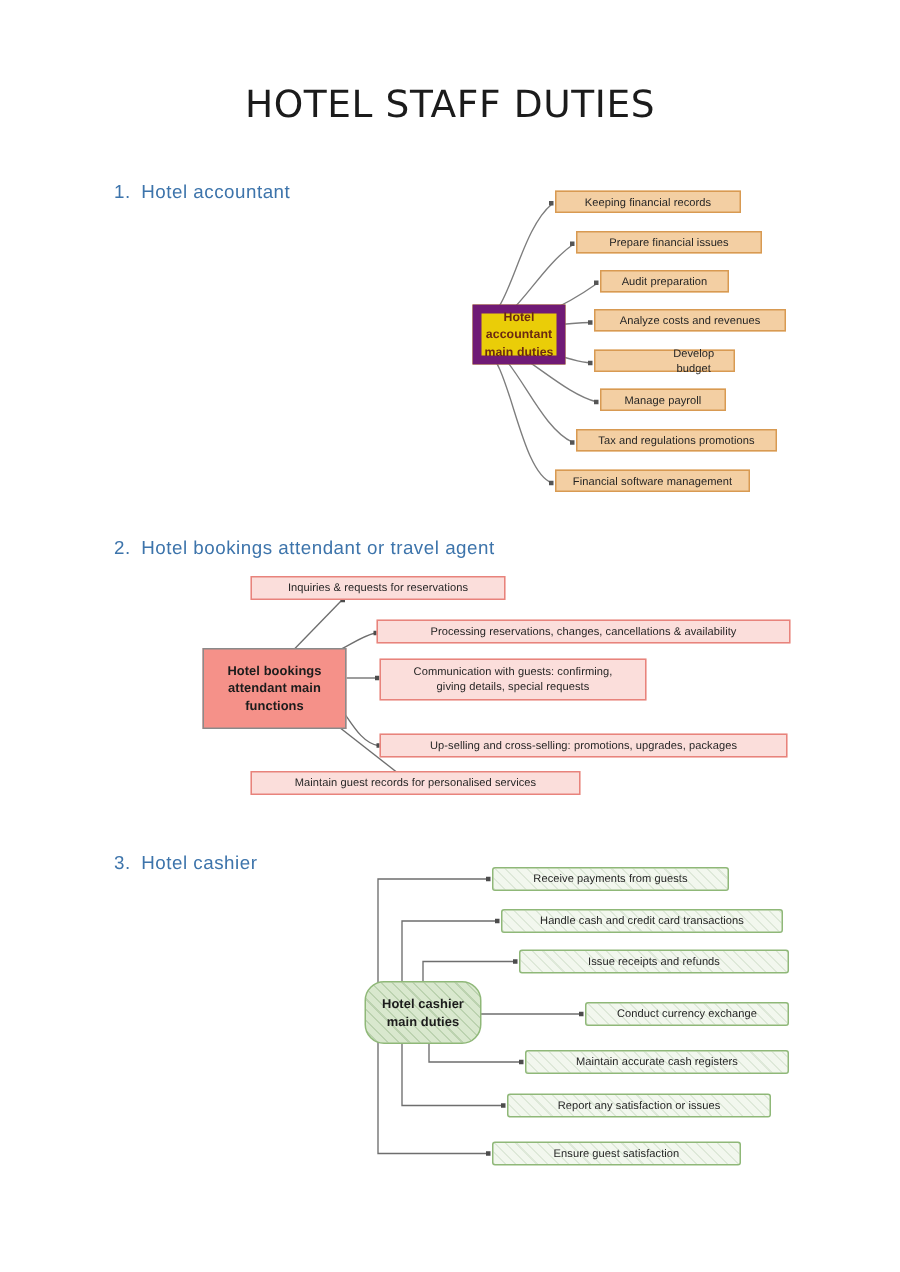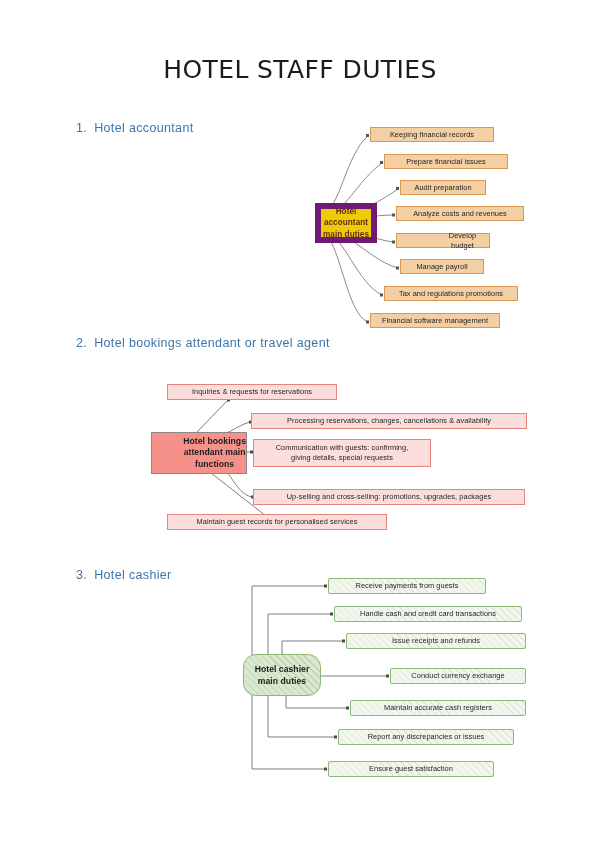--- a/index.html
+++ b/index.html
@@ -181,21 +181,21 @@
     <div class="node n-acc-leaf" style="left:60px;  top:9px;   width:124px; height:15px;">Keeping financial records</div>
     <div class="node n-acc-leaf" style="left:74px;  top:36px;  width:124px; height:15px;">Prepare financial issues</div>
     <div class="node n-acc-leaf" style="left:90px;  top:62px;  width:86px;  height:15px;">Audit preparation</div>
     <div class="node n-acc-leaf" style="left:86px;  top:88px;  width:128px; height:15px;">Analyze costs and revenues</div>
     <div class="node n-acc-leaf" style="left:86px;  top:115px; width:94px;  height:15px;padding-left:44px;">Develop budget</div>
     <div class="node n-acc-leaf" style="left:90px;  top:141px; width:84px;  height:15px;">Manage payroll</div>
     <div class="node n-acc-leaf" style="left:74px;  top:168px; width:134px; height:15px;">Tax and regulations promotions</div>
     <div class="node n-acc-leaf" style="left:60px;  top:195px; width:130px; height:15px;">Financial software management</div>
   </div>
 
-  <div class="section-heading" style="top:336px;">
+  <div class="section-heading" style="top:358px;">
     <span class="num">2.</span><span>Hotel bookings attendant or travel agent</span>
   </div>
 
   <div class="diagram" id="d2" style="left:135px; top:382px; width:420px; height:158px;">
     <svg class="links" width="420" height="158">
       <g fill="none" stroke="#6e6e6e" stroke-width="0.9">
         <path d="M 60 52 L 93 18"></path>
         <path d="M 76 55 C 92 55, 100 44, 115 40"></path>
         <path d="M 96 70 L 116 70"></path>
         <path d="M 78 78 C 94 83, 100 112, 117 115"></path>
@@ -203,21 +203,21 @@
       </g>
       <g fill="#4c4c4c">
         <rect x="92" y="16.5" width="3" height="3"></rect>
         <rect x="114" y="38.5" width="3" height="3"></rect>
         <rect x="115" y="68.5" width="3" height="3"></rect>
         <rect x="116" y="113.5" width="3" height="3"></rect>
         <rect x="138" y="139.5" width="3" height="3"></rect>
       </g>
     </svg>
 
-    <div class="node n-bk-center" style="left:16px; top:50px; width:96px; height:42px;justify-content:flex-end;">
+    <div class="node n-bk-center" style="left:0px; top:50px; width:96px; height:54px;">
       <span>
         <span>Hotel bookings</span><br>
         <span>attendant main</span><br>
         <span>functions</span>
       </span>
     </div>
 
     <div class="node n-bk-leaf" style="left:32px;  top:2px;   width:170px; height:16px;">Inquiries &amp; requests for reservations</div>
     <div class="node n-bk-leaf" style="left:116px; top:31px;  width:276px; height:16px;">Processing reservations, changes, cancellations &amp; availability</div>
     <div class="node n-bk-leaf" style="left:118px; top:57px;  width:178px; height:28px;">
@@ -268,17 +268,17 @@
         <span>Hotel cashier</span><br>
         <span>main duties</span>
       </span>
     </div>
 
     <div class="node n-ch-leaf hatch" style="left:90px;  top:5px;   width:158px; height:16px;">Receive payments from guests</div>
     <div class="node n-ch-leaf hatch" style="left:96px;  top:33px;  width:188px; height:16px;">Handle cash and credit card transactions</div>
     <div class="node n-ch-leaf hatch" style="left:108px; top:60px;  width:180px; height:16px;">Issue receipts and refunds</div>
     <div class="node n-ch-leaf hatch" style="left:152px; top:95px;  width:136px; height:16px;">Conduct currency exchange</div>
     <div class="node n-ch-leaf hatch" style="left:112px; top:127px; width:176px; height:16px;">Maintain accurate cash registers</div>
-    <div class="node n-ch-leaf hatch" style="left:100px; top:156px; width:176px; height:16px;">Report any discrepancies or issues</div>
+    <div class="node n-ch-leaf hatch" style="left:100px; top:156px; width:176px; height:16px;">Report any satisfaction or issues</div>
     <div class="node n-ch-leaf hatch" style="left:90px;  top:188px; width:166px; height:16px;">Ensure guest satisfaction</div>
   </div>
 
 </div>
 
 </body></html>

